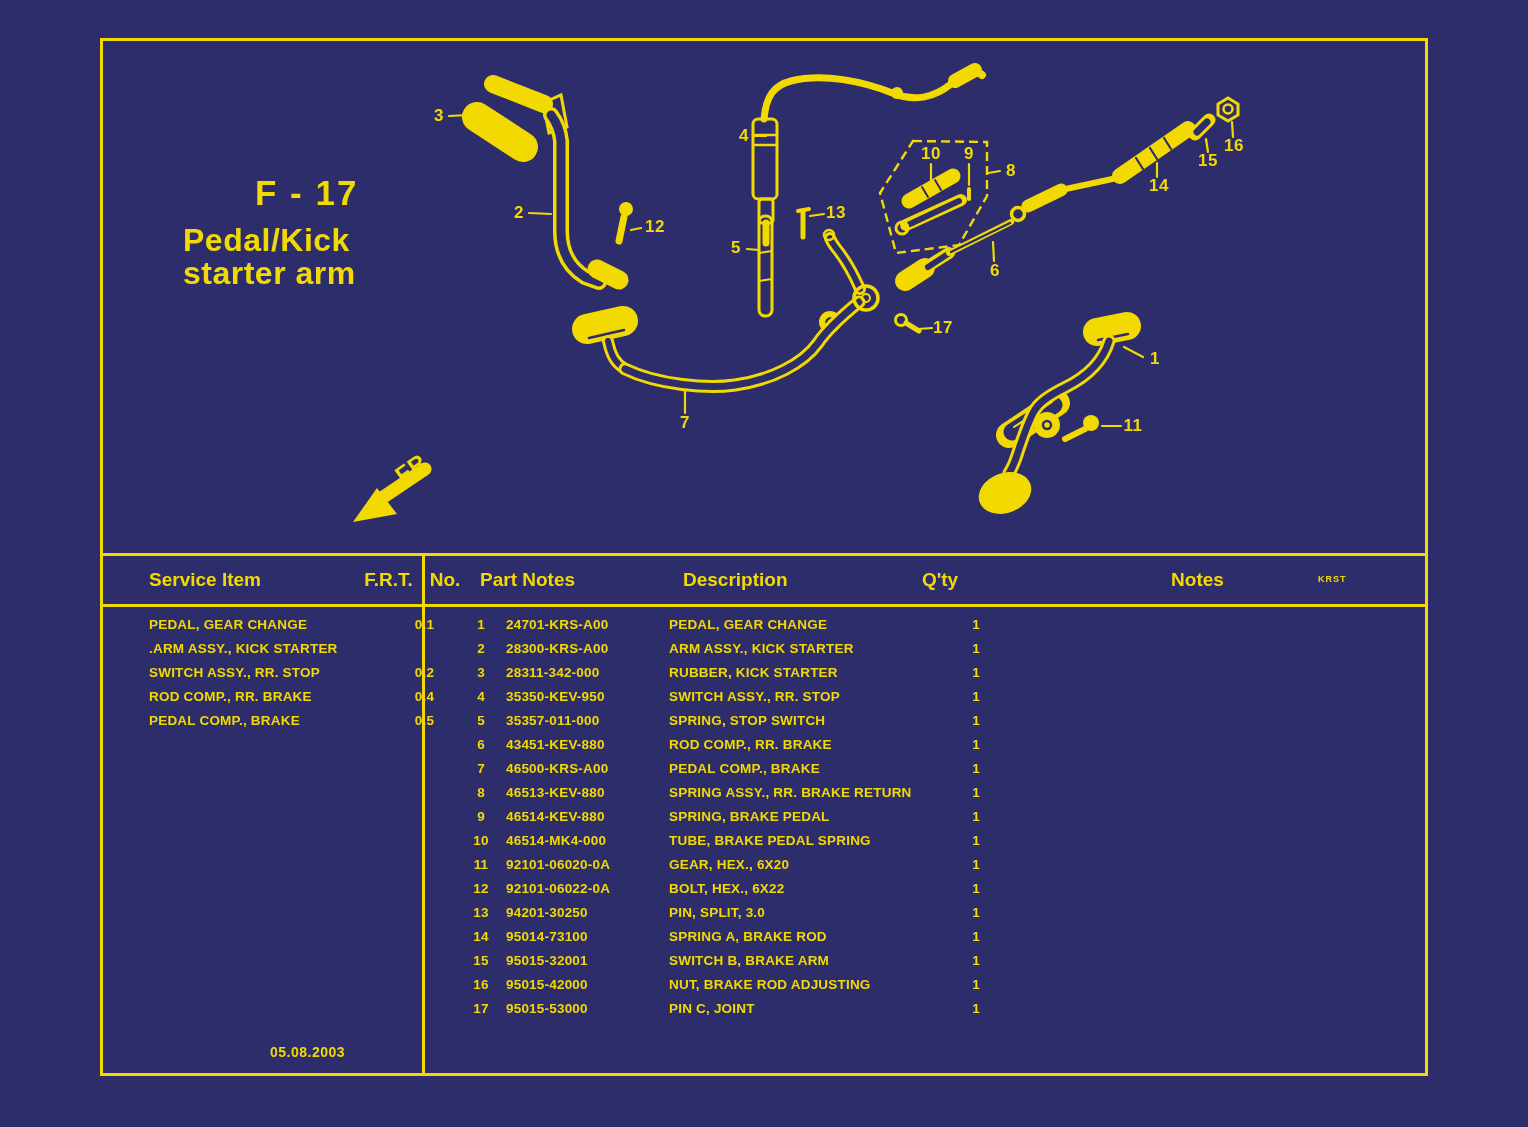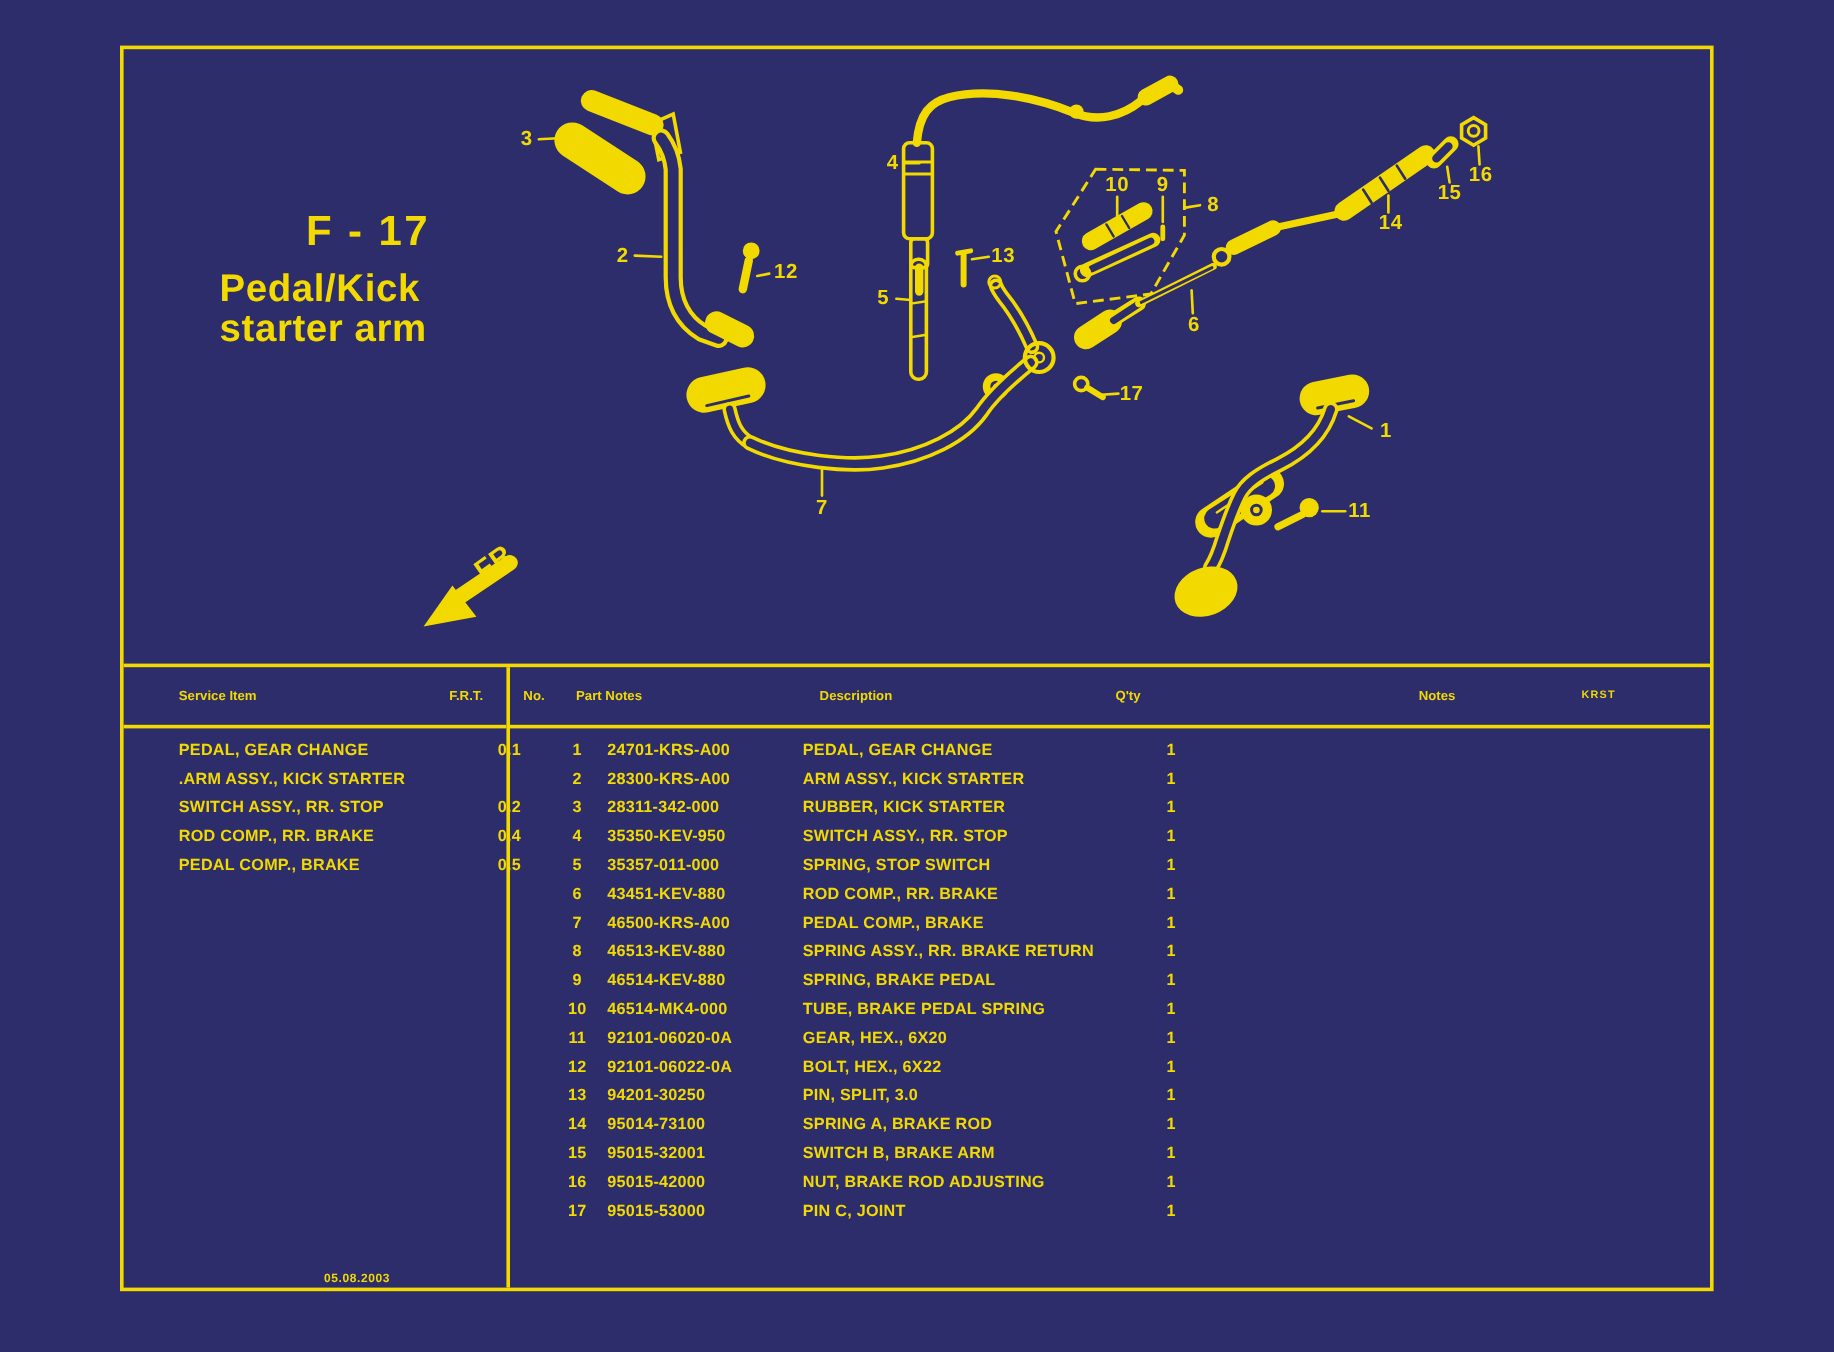--- a/index.html
+++ b/index.html
@@ -43,36 +43,36 @@
     border-top:3px solid var(--yellow);
     display:flex;
   }
   .service-panel{
     position:relative;width:322px;flex:0 0 322px;
     border-right:3px solid var(--yellow);
   }
   .parts-panel{position:relative;flex:1;}
   .thead{
     height:51px;border-bottom:3px solid var(--yellow);
-    display:grid;align-items:center;font-size:11px;
+    display:grid;align-items:center;font-size:19px;
   }
   .service-panel .thead{grid-template-columns:252px 67px;}
   .parts-panel .thead{grid-template-columns:40px 165px 280px 60px 1fr;}
   .rows{padding-top:5px;}
   .row{display:grid;height:24px;align-items:center;font-size:13.5px;letter-spacing:0.2px;padding-left:36px;}
   .service-panel .row{grid-template-columns:252px 67px;}
   .parts-panel .row{grid-template-columns:40px 165px 280px 60px 1fr;}
   .c-center{text-align:center;}
   .h-item{padding-left:46px;}
   .h-part{padding-left:15px;}
   .h-desc{padding-left:53px;}
   .d-item{padding-left:10px;white-space:nowrap;}
   .d-part{padding-left:5px;white-space:nowrap;}
   .d-desc{padding-left:3px;white-space:nowrap;}
-  .date{position:absolute;bottom:2px;left:122px;font-size:10px;letter-spacing:0.5px;padding-left:45px;}
+  .date{position:absolute;bottom:13px;left:122px;font-size:14px;letter-spacing:0.5px;padding-left:45px;}
 </style>
 </head>
 <body>
 
 <div class="frame">
 
   <div class="diagram-area">
 
     <svg class="art" viewBox="0 0 1322 512">
 

